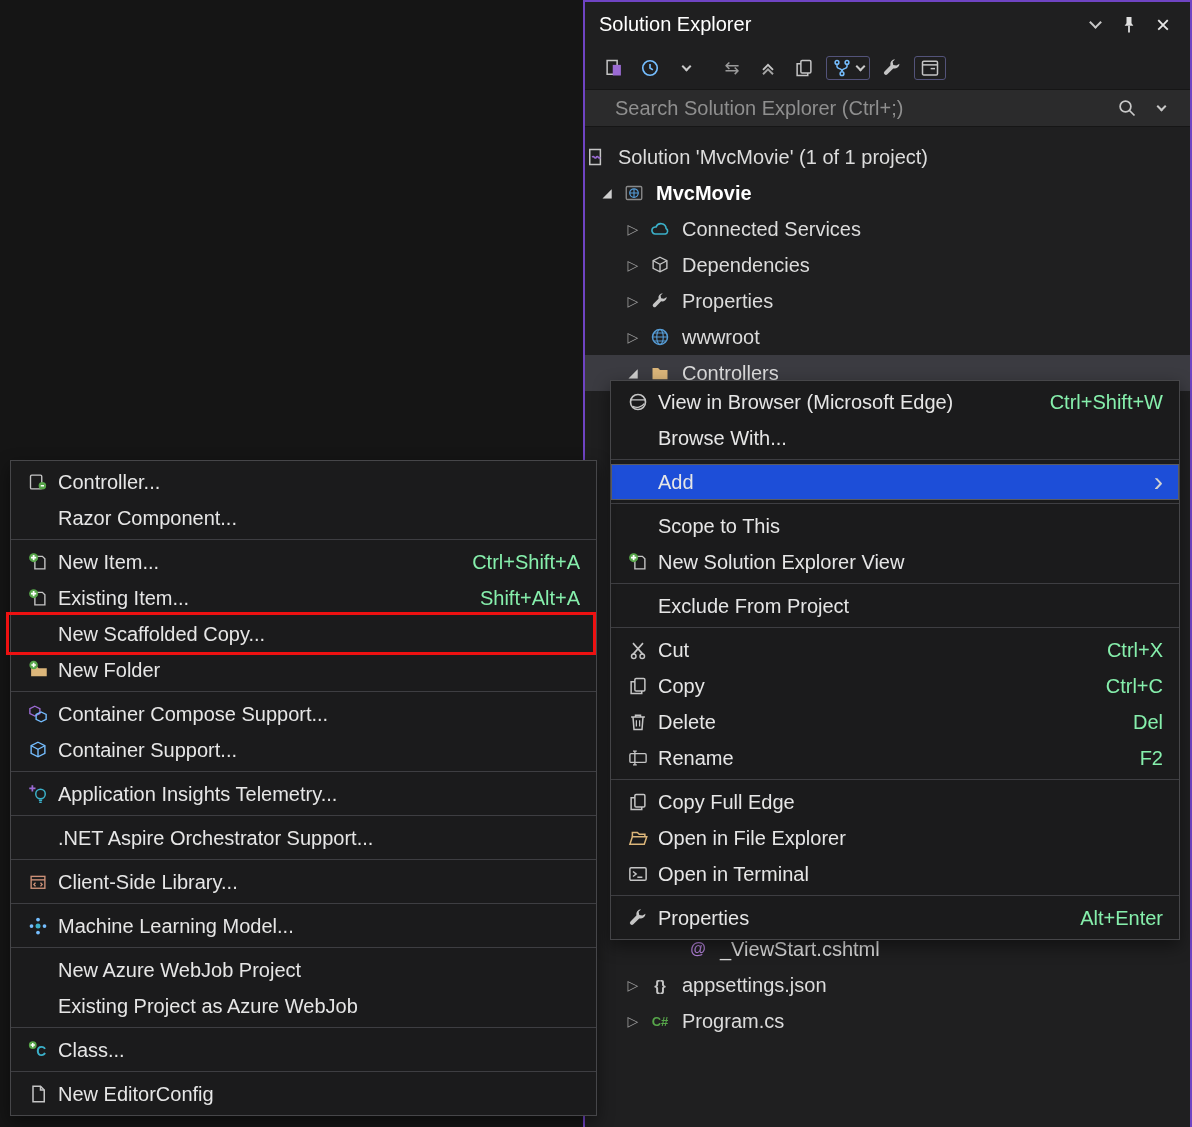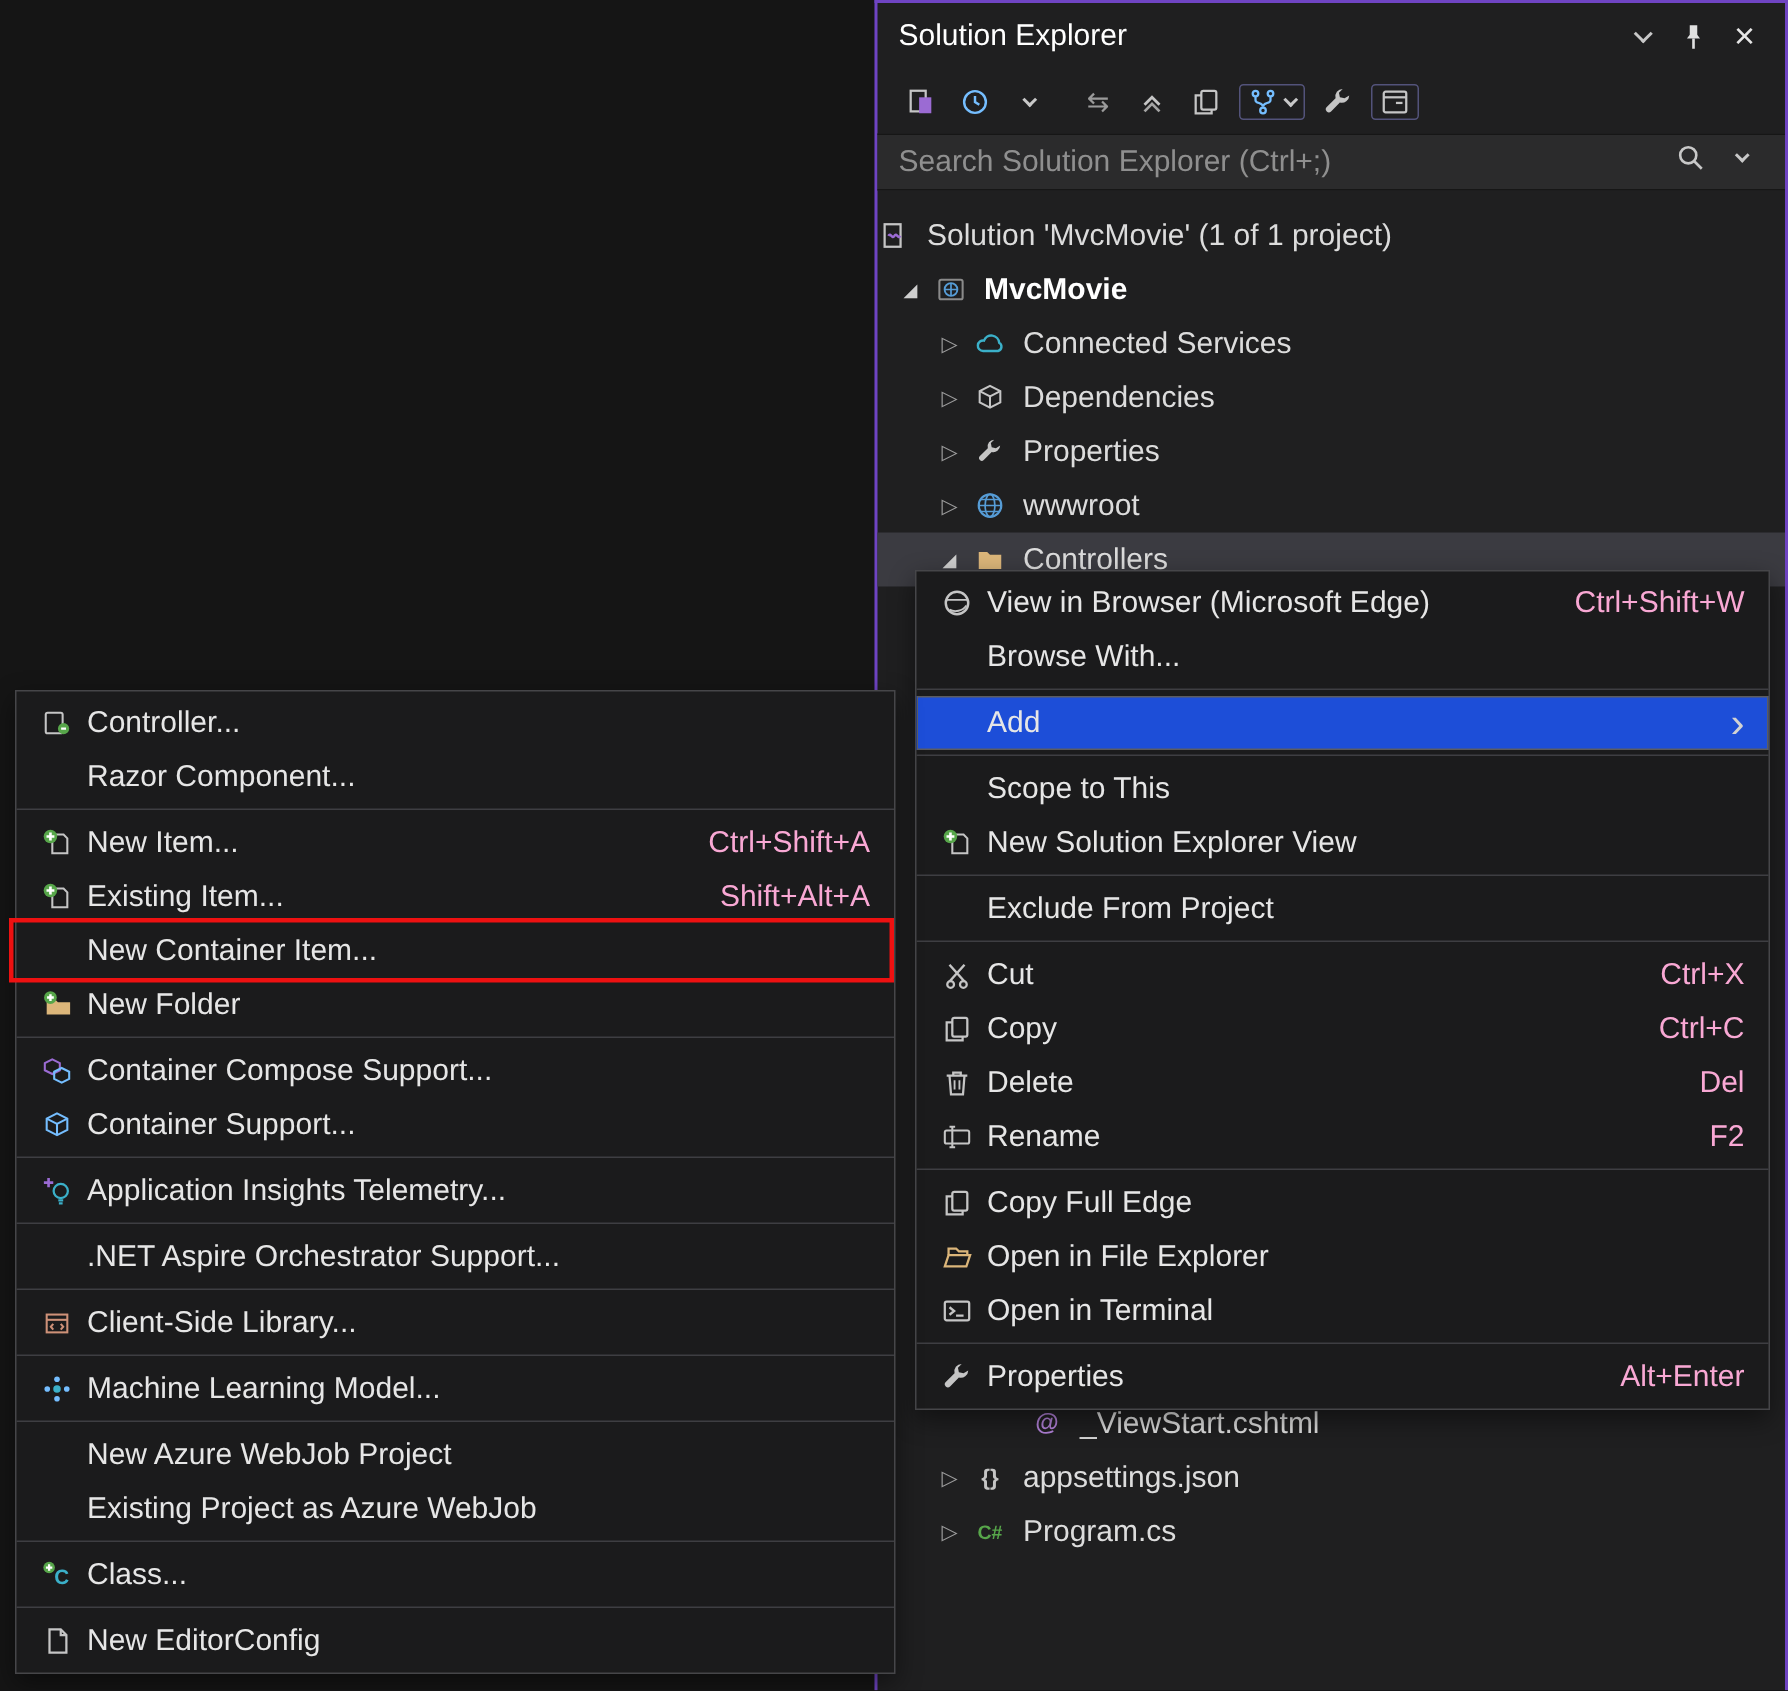--- a/index.html
+++ b/index.html
@@ -19,22 +19,22 @@
     border-bottom:2px solid #c8c8c8; transform:rotate(45deg); margin-top:-4px; }
   .chev.small { width:7px; height:7px; }
   .close-glyph { font-size:24px; color:#e6e6e6; line-height:1; }
 
   .se-toolbar { height:42px; display:flex; align-items:center; padding:0 12px; gap:2px; }
   .t-group { display:flex; align-items:center; border:1px solid #53537a; border-radius:3px;
     padding:1px 5px; gap:5px; margin:0 3px; }
   .t-gap { width:8px; }
   .glyph-icon { color:#9a9a9a; font-size:18px; }
 
-  .se-search { height:38px; background:#2b2b2c; display:flex; 
-    padding:0 12px 0 14px; border-top:1px solid #161616; border-bottom:1px solid #161616; }
+  .se-search { height:38px; background:#2b2b2c; display:flex; align-items:center;
+    padding:0 12px 0 30px; border-top:1px solid #161616; border-bottom:1px solid #161616; }
   .se-search input { flex:1; background:transparent; border:none; outline:none;
     color:#bdbdbd; font-size:20px; font-family:inherit; min-width:0; }
   .se-search input::placeholder { color:#8f8f8f; }
 
   .se-tree { padding-top:12px; font-size:20px; }
   .trow { height:36px; display:flex; align-items:center; white-space:nowrap; cursor:pointer; }
   .trow.sel { background:#3b3b41; }
   .texp { width:20px; margin-right:6px; text-align:center; color:#9a9a9a; font-size:14px; flex:0 0 auto; }
   .texp.exp { color:#cfcfcf; font-size:12px; }
   .tico { width:22px; height:22px; margin-right:11px; display:flex; align-items:center;
@@ -52,21 +52,21 @@
   
   .menu { position:absolute; background:#1b1b1c; border:1px solid #464649; padding:3px 0;
     z-index:10; font-size:20px; color:#e6e6e6; box-shadow:0 6px 16px rgba(0,0,0,.45); }
   #ctx-menu { left:610px; top:380px; width:570px; }
   #add-menu { left:10px; top:460px; width:587px; }
   .mi { height:36px; display:flex; align-items:center; padding:0 16px 0 14px; cursor:pointer; }
   .mi.hl { background:#1d4ed8; box-shadow:inset 0 0 0 1px #5c5c60; }
   .mico { width:26px; height:22px; margin-right:7px; display:flex; align-items:center;
     justify-content:center; flex:0 0 auto; }
   .mlabel { white-space:nowrap; }
-  .mshort { margin-left:auto; color:#f9a8d4; padding-left:30px; white-space:nowrap; }
+  .mshort { margin-left:auto; color:#86efac; padding-left:30px; white-space:nowrap; }
   .marrow { margin-left:auto; color:#d2d2d2; font-size:28px; line-height:1; }
   .msep { height:1px; background:#3e3e42; margin:3px 0 4px; }
 
   #red-box { position:absolute; left:6px; top:612px; width:590px; height:43px;
     border:3px solid #ee1111; z-index:30; pointer-events:none; }
 
   svg { display:block; }
 </style>
 </head>
 <body>
@@ -449,21 +449,21 @@
           <circle cx="4.5" cy="4.5" r="3.6" fill="#57A64A"></circle>
           <path d="M4.5 2.4v4.2M2.4 4.5h4.2" stroke="#ffffff" stroke-width="1.4"></path>
         </svg>
       </span>
       <span class="mlabel">Existing Item...</span>
       <span class="mshort">Shift+Alt+A</span>
     </div>
 
     <div class="mi">
       <span class="mico"></span>
-      <span class="mlabel">New Container Item...</span>
+      <span class="mlabel">New Scaffolded Copy...</span>
     </div>
 
     <div class="mi">
       <span class="mico">
         <svg width="20" height="20" viewBox="0 0 16 16">
           <path d="M2.5 5h4.5l1.5 1.5h6.5V13H2.5z" fill="#dcb67a"></path>
           <circle cx="4.5" cy="4" r="3.4" fill="#57A64A"></circle>
           <path d="M4.5 2.2v3.6M2.7 4h3.6" stroke="#ffffff" stroke-width="1.3"></path>
         </svg>
       </span>

